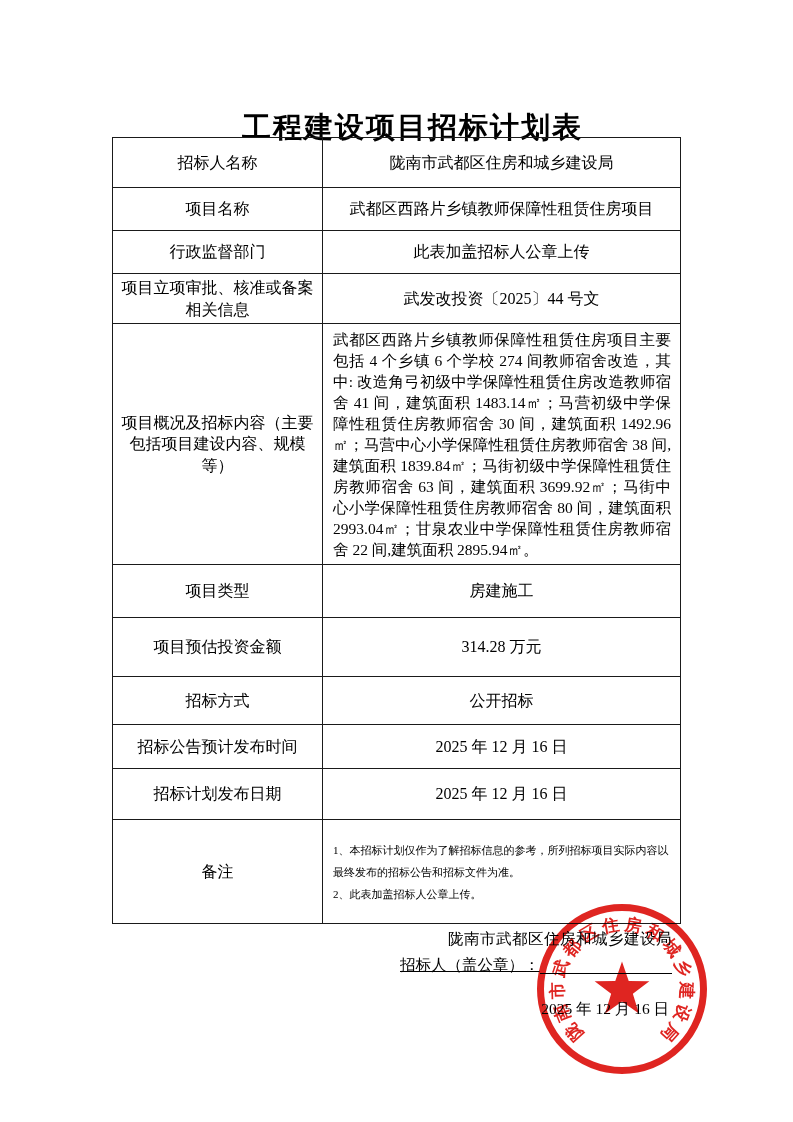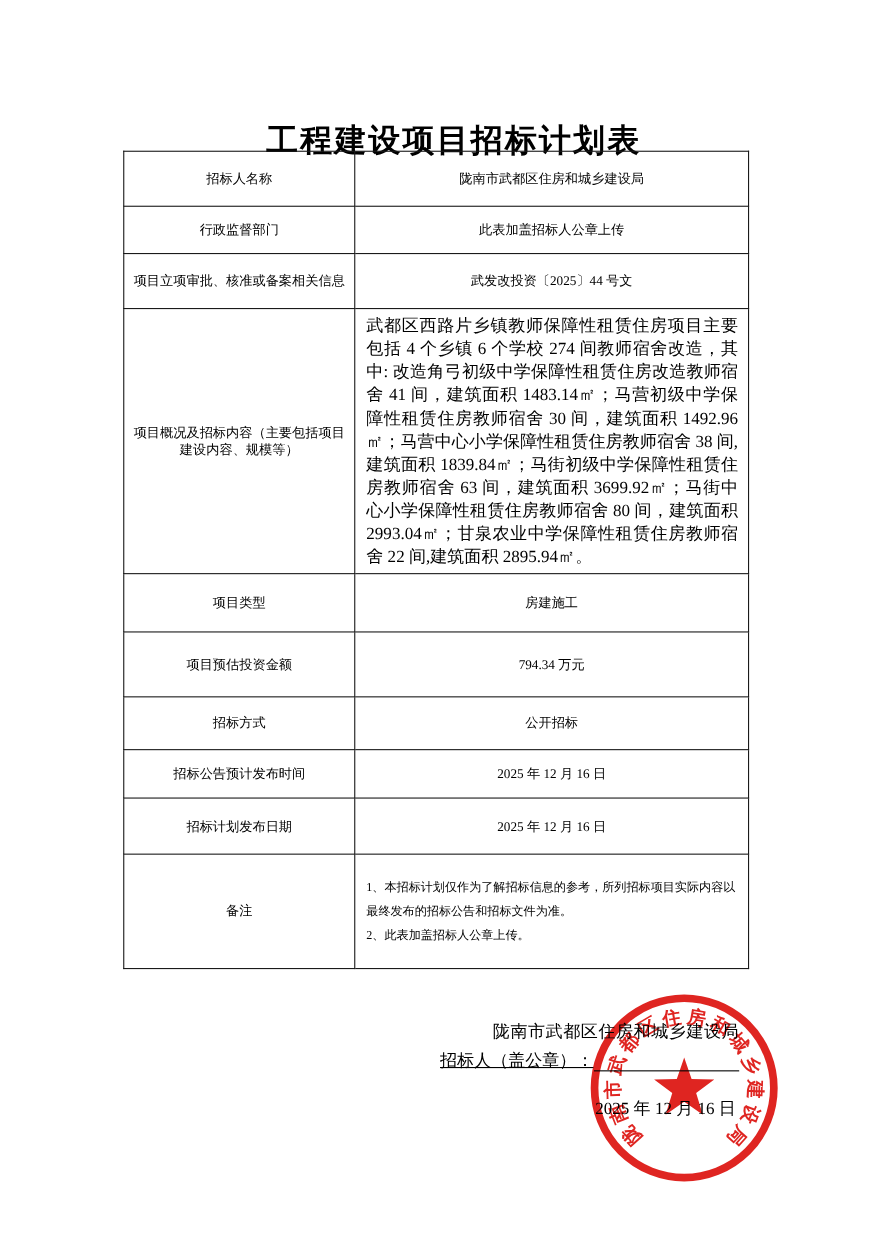--- a/index.html
+++ b/index.html
@@ -15,21 +15,21 @@
     text-align:center; font-size:29px; font-weight:bold; letter-spacing:2px;
     font-family:"Liberation Sans","DejaVu Sans",sans-serif; color:#000;
   }
 
   table.plan {
     position:absolute; top:137px; left:112px; width:569px;
     border-collapse:collapse; table-layout:fixed;
   }
   table.plan td {
     border:1.6px solid var(--ink);
-    font-size:12px; line-height:1.35; padding:2px 8px;
+    font-size:16px; line-height:1.35; padding:2px 8px;
     vertical-align:middle; overflow:hidden;
   }
   td.lbl { width:193px; text-align:center; }
   td.val { text-align:center; }
   td.val.left {
     text-align:justify; font-size:15.5px; line-height:21px;
     padding:4px 9px 4px 10px; vertical-align:middle;
   }
   td.val.pre {
     text-align:left; white-space:pre-line; font-size:11px;
@@ -89,39 +89,43 @@
 <div class="page">
 
   <h1 class="doc-title">工程建设项目招标计划表</h1>
 
   <table class="plan">
     <tbody>
       <tr class="r1">
         <td class="lbl">招标人名称</td>
         <td class="val">陇南市武都区住房和城乡建设局</td>
       </tr>
+      <tr class="r2">
+        <td class="lbl">项目名称</td>
+        <td class="val">武都区西路片乡镇教师保障性租赁住房项目</td>
+      </tr>
       <tr class="r3">
         <td class="lbl">行政监督部门</td>
         <td class="val">此表加盖招标人公章上传</td>
       </tr>
       <tr class="r4">
         <td class="lbl">项目立项审批、核准或备案相关信息</td>
         <td class="val">武发改投资〔2025〕44 号文</td>
       </tr>
       <tr class="r5">
         <td class="lbl">项目概况及招标内容（主要包括项目建设内容、规模等）</td>
         <td class="val left">武都区西路片乡镇教师保障性租赁住房项目主要包括 4 个乡镇 6 个学校 274 间教师宿舍改造，其中: 改造角弓初级中学保障性租赁住房改造教师宿舍 41 间，建筑面积 1483.14㎡；马营初级中学保障性租赁住房教师宿舍 30 间，建筑面积 1492.96㎡；马营中心小学保障性租赁住房教师宿舍 38 间,建筑面积 1839.84㎡；马街初级中学保障性租赁住房教师宿舍 63 间，建筑面积 3699.92㎡；马街中心小学保障性租赁住房教师宿舍 80 间，建筑面积 2993.04㎡；甘泉农业中学保障性租赁住房教师宿舍 22 间,建筑面积 2895.94㎡。</td>
       </tr>
       <tr class="r6">
         <td class="lbl">项目类型</td>
         <td class="val">房建施工</td>
       </tr>
       <tr class="r7">
         <td class="lbl">项目预估投资金额</td>
-        <td class="val">794.34 万元</td>
+        <td class="val">314.28 万元</td>
       </tr>
       <tr class="r9">
         <td class="lbl">招标方式</td>
         <td class="val">公开招标</td>
       </tr>
       <tr class="r10">
         <td class="lbl">招标公告预计发布时间</td>
         <td class="val">2025 年 12 月 16 日</td>
       </tr>
       <tr class="r11">

